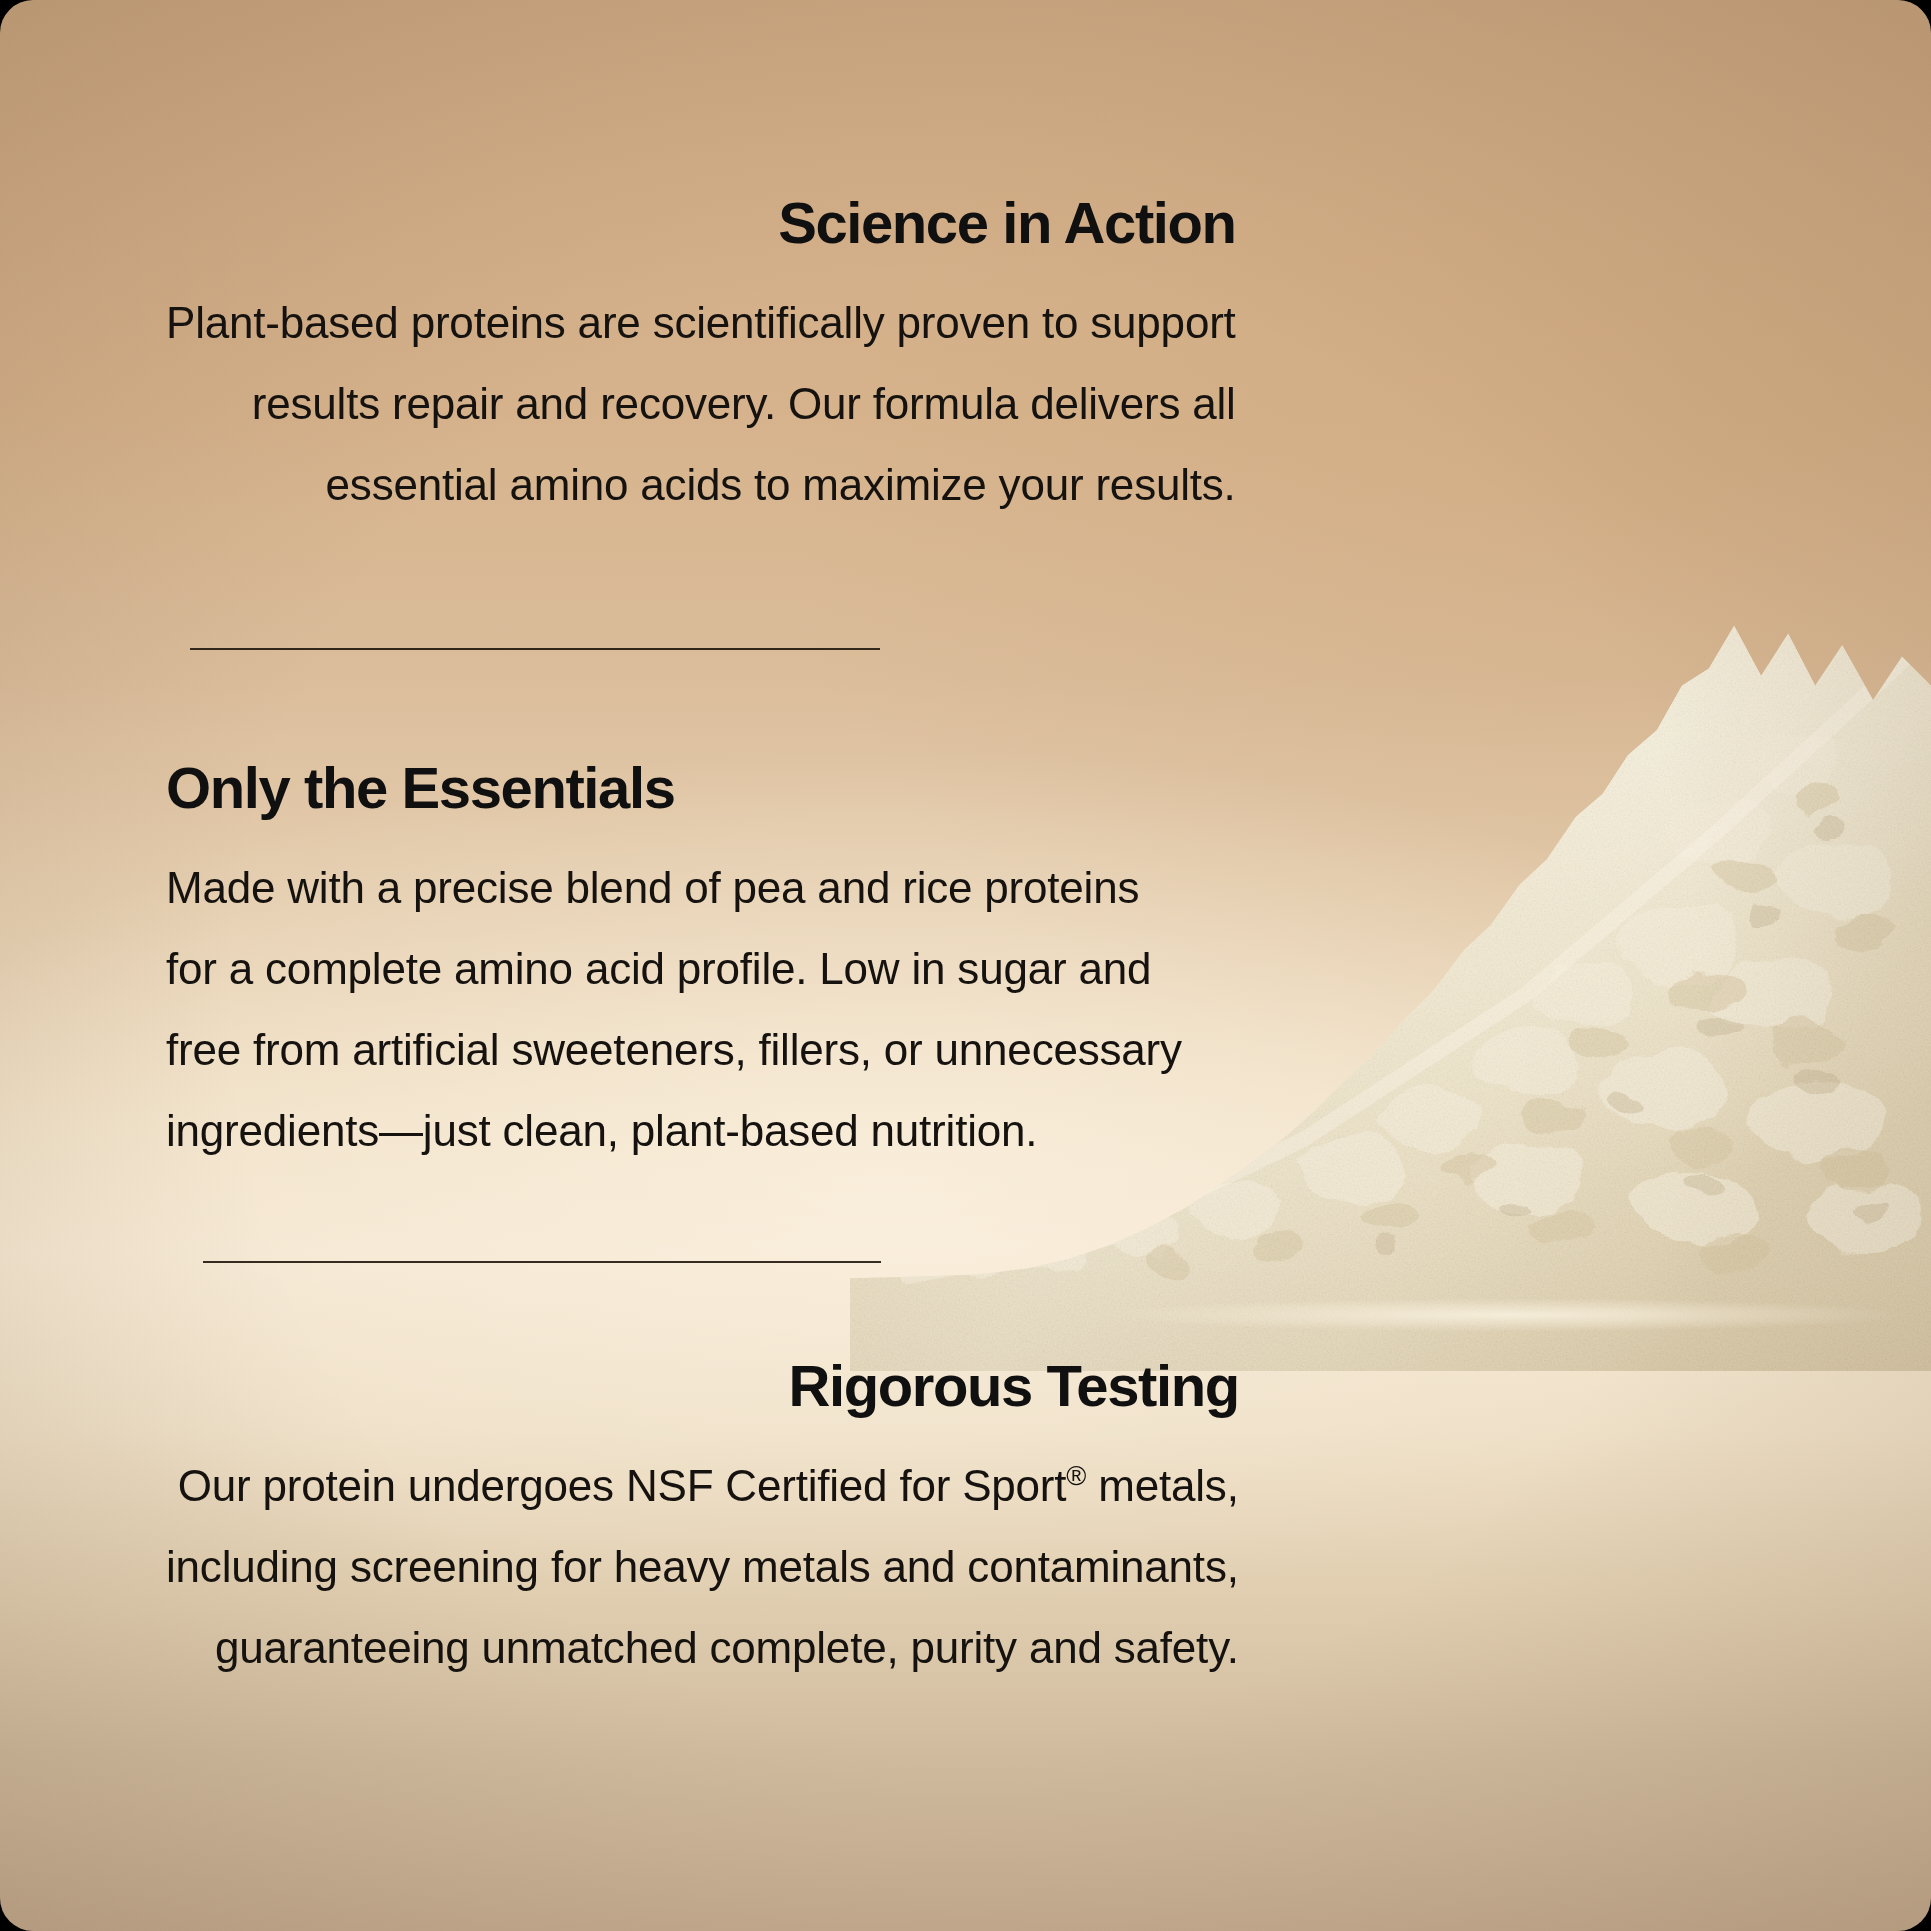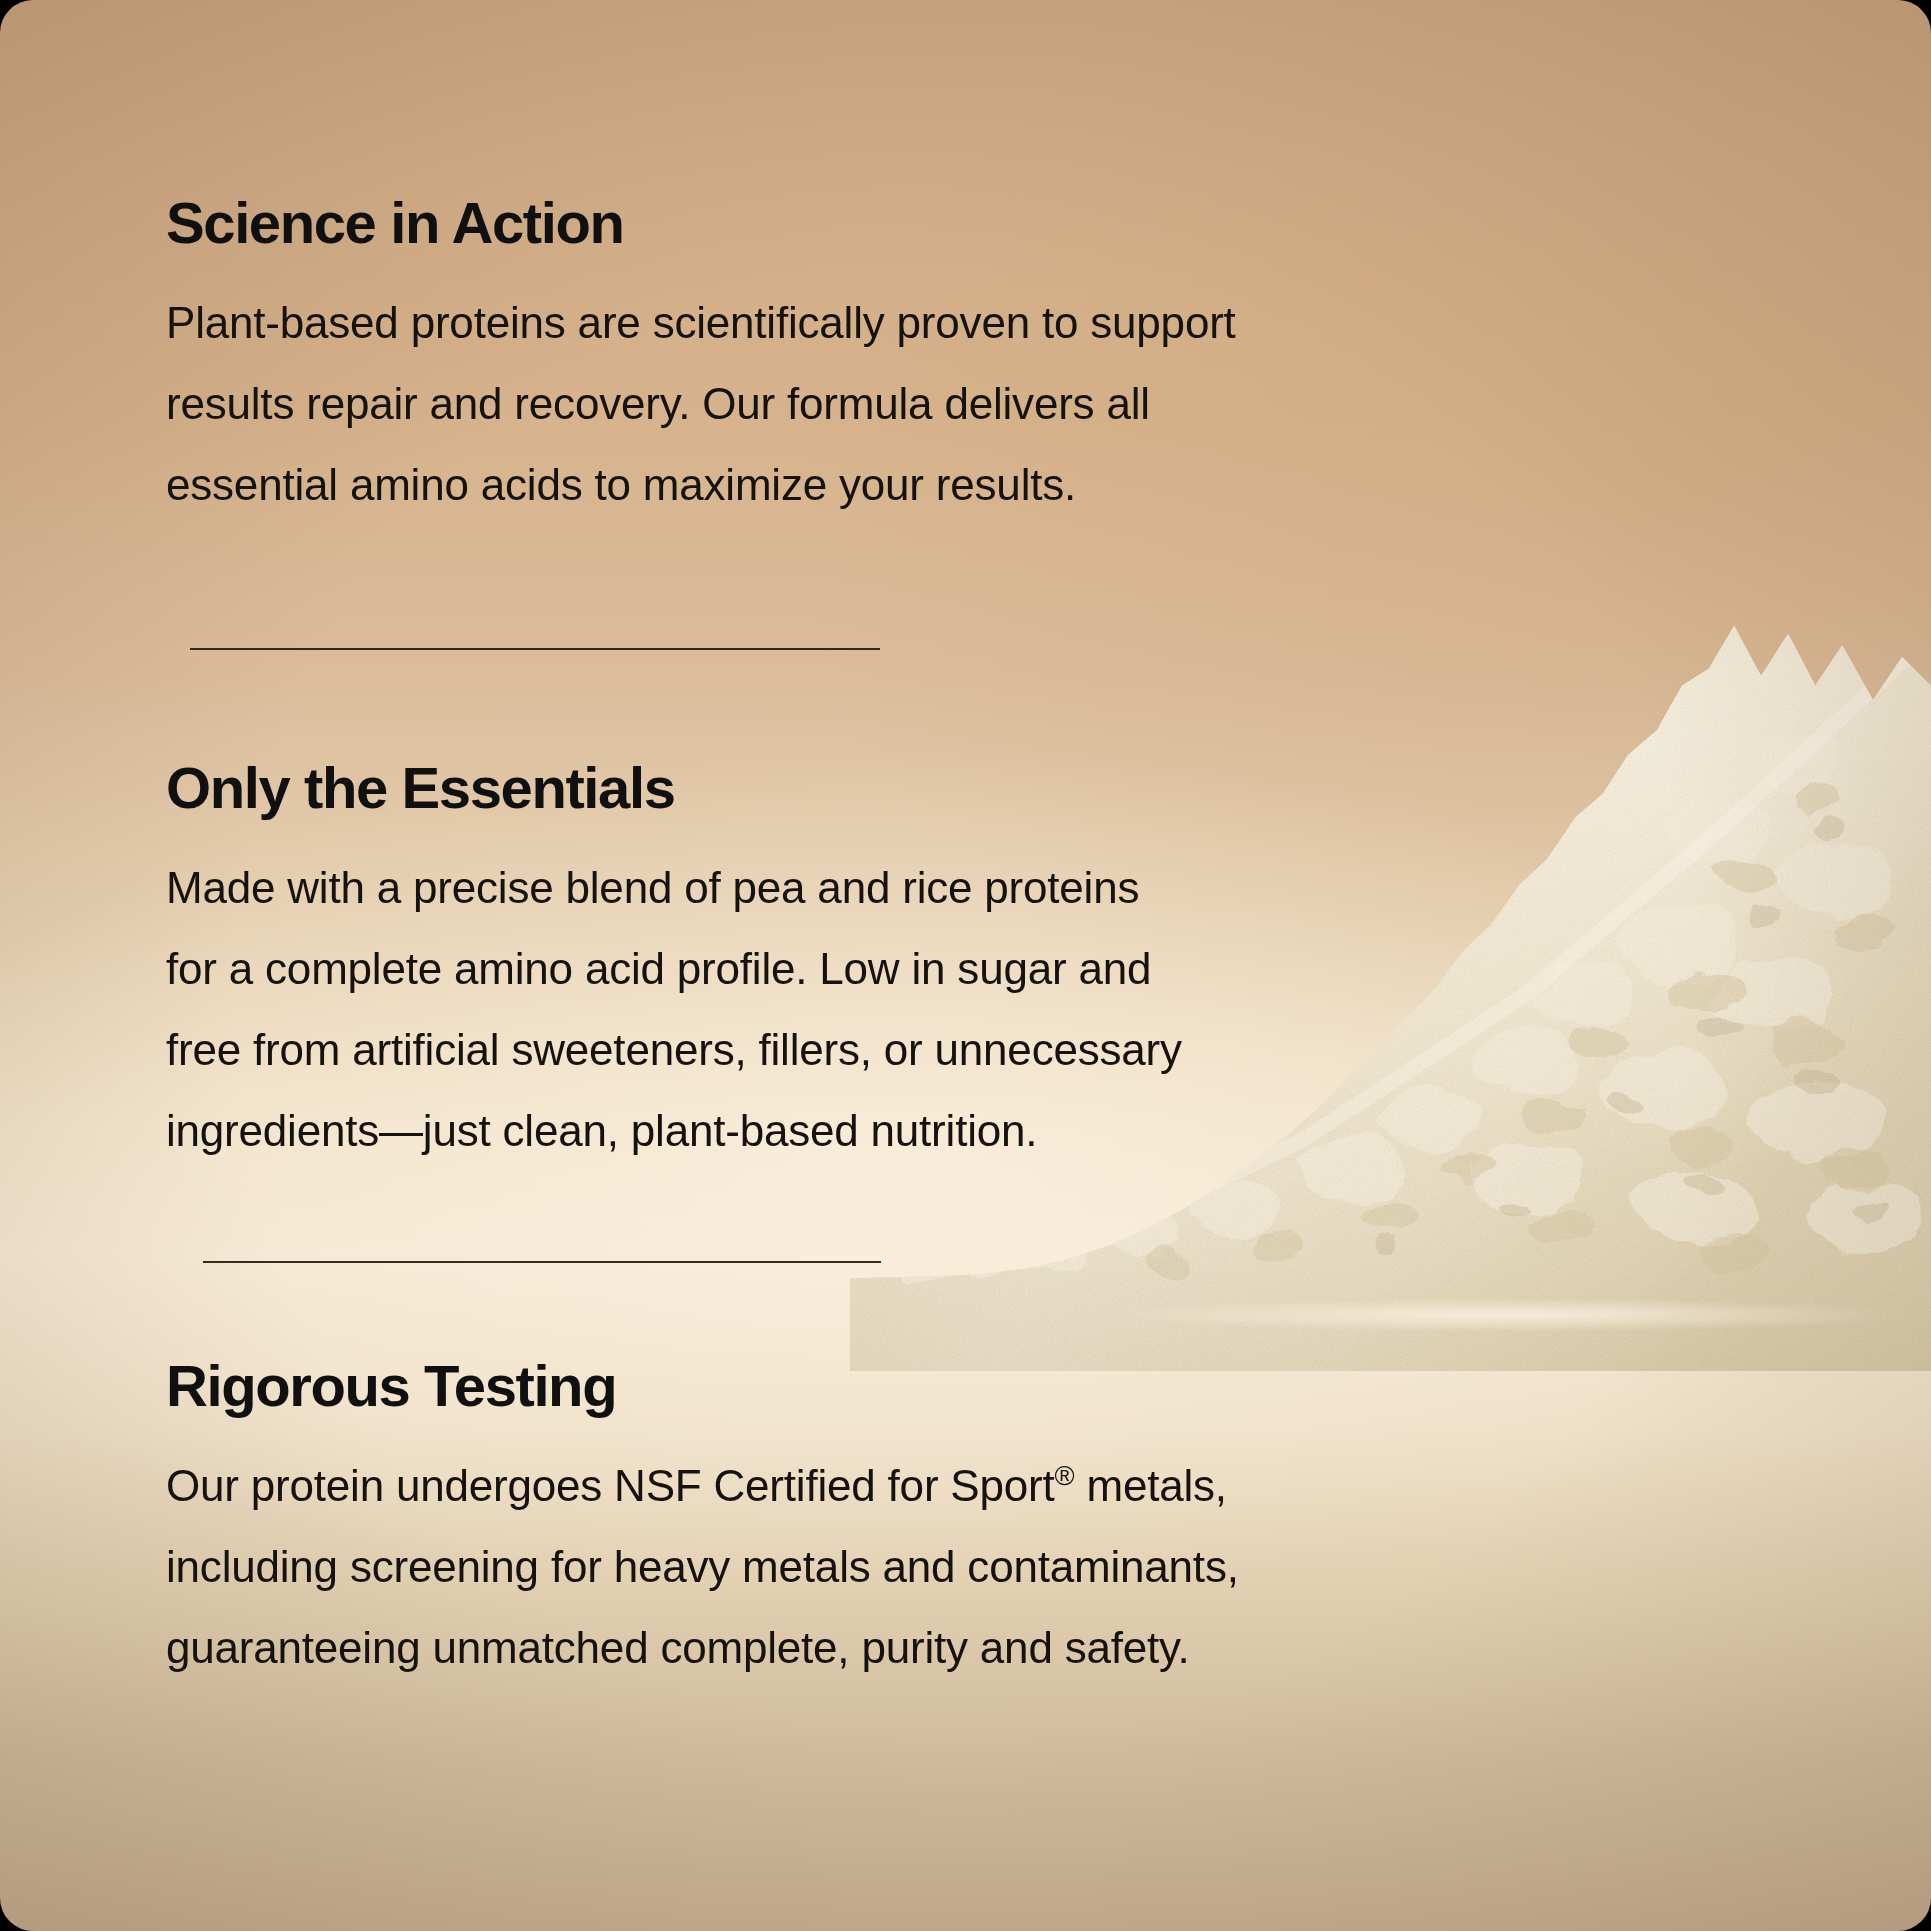--- a/index.html
+++ b/index.html
@@ -225,21 +225,21 @@
       </g>
     </svg>
   </div>
 
   <div id="mound-dust"></div>
 
   <div id="vignette"></div>
 
   <div id="content">
 
-    <section class="section" style="top:193px;">
+    <section class="section" style="top:193px;text-align:right;">
       <h2 class="heading">Science in Action</h2>
       <p class="body">
         <span class="ln">Plant-based proteins are scientifically proven to support</span>
         <span class="ln">results repair and recovery. Our formula delivers all</span>
         <span class="ln">essential amino acids to maximize your results.</span>
       </p>
     </section>
 
     <div class="divider" id="div1" style="left: 190px; top: 648px; width: 690px;"></div>
 
@@ -248,21 +248,21 @@
       <p class="body">
         <span class="ln">Made with a precise blend of pea and rice proteins</span>
         <span class="ln">for a complete amino acid profile. Low in sugar and</span>
         <span class="ln">free from artificial sweeteners, fillers, or unnecessary</span>
         <span class="ln">ingredients—just clean, plant-based nutrition.</span>
       </p>
     </section>
 
     <div class="divider" id="div2" style="left: 203px; top: 1261px; width: 678px;"></div>
 
-    <section class="section" style="top:1356px;">
+    <section class="section" style="top:1356px;text-align:right;">
       <h2 class="heading">Rigorous Testing</h2>
       <p class="body">
         <span class="ln"><span>Our protein undergoes NSF Certified for Sport</span><sup>®</sup><span> metals,</span></span>
         <span class="ln">including screening for heavy metals and contaminants,</span>
         <span class="ln">guaranteeing unmatched complete, purity and safety.</span>
       </p>
     </section>
 
   </div>
 </div>

